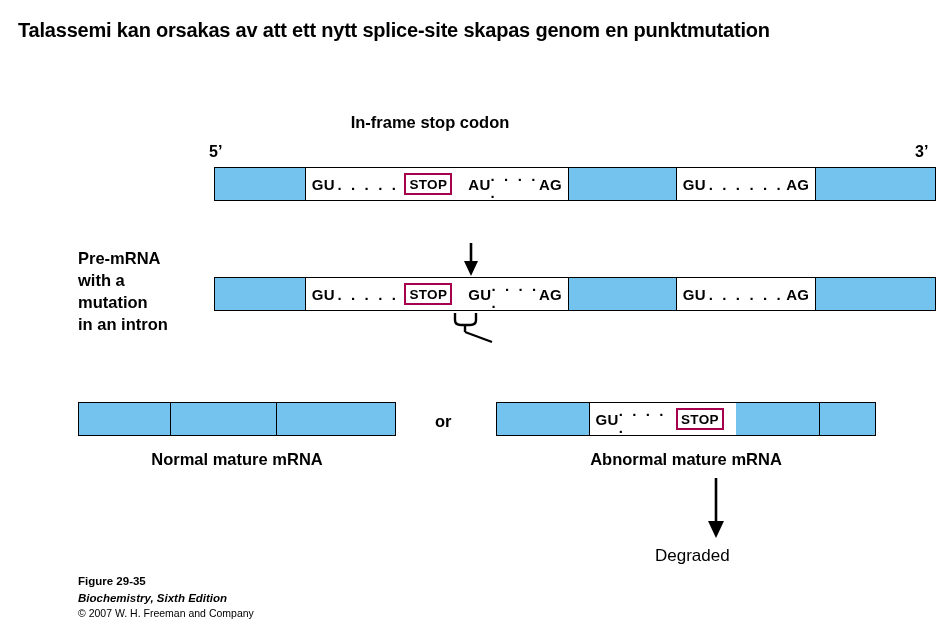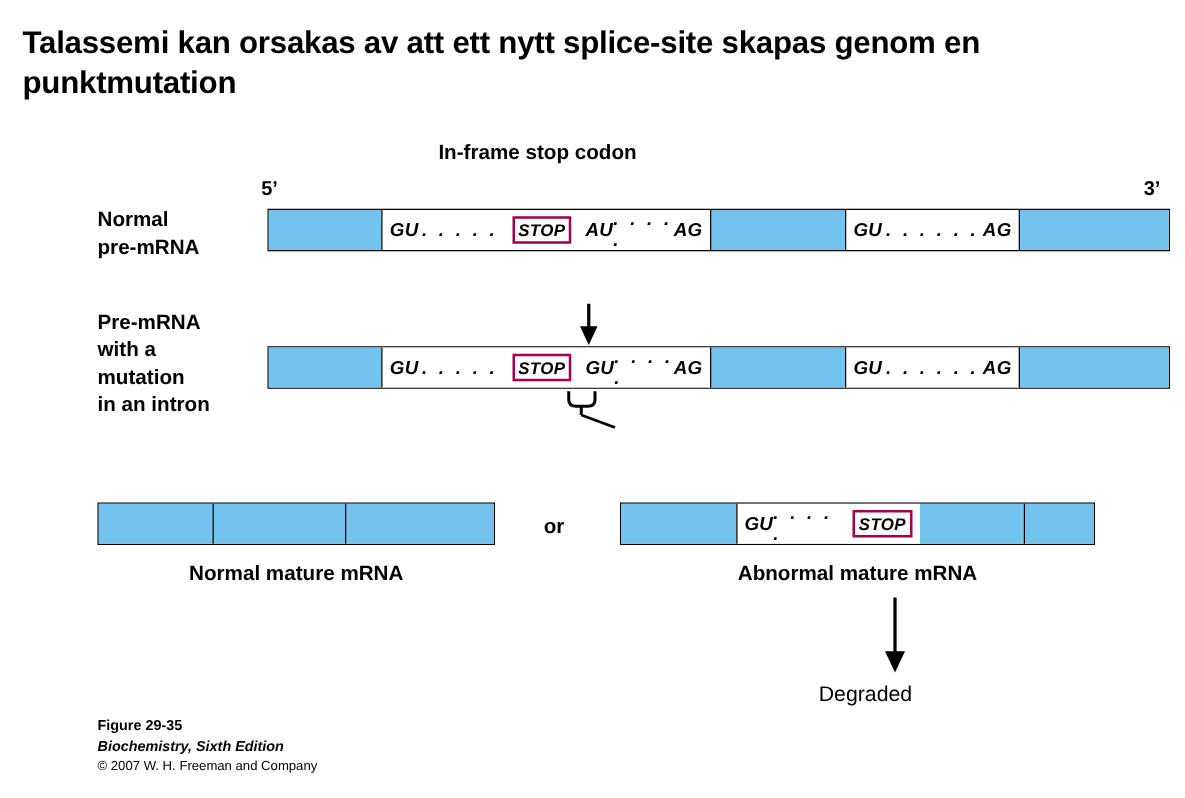--- a/index.html
+++ b/index.html
@@ -12,21 +12,21 @@
     overflow: hidden;
     position: relative;
   }
 
   
   .title {
     position: absolute;
     left: 18px;
     top: 18px;
     width: 880px;
-    font-size: 25px;
+    font-size: 20px;
     font-weight: bold;
     line-height: 1.28;
     letter-spacing: -0.2px;
   }
 
   
   .canvas {
     position: absolute;
     left: 0;
     top: 0;
@@ -58,25 +58,24 @@
     box-sizing: border-box;
     display: flex;
     background: #ffffff;
   }
   .seg {
     box-sizing: border-box;
     height: 100%;
     position: relative;
     display: flex;
     align-items: center;
-    justify-content: center;
+    justify-content: flex-start;
     font-size: 15px;
     font-weight: bold;
     letter-spacing: 0.3px;
-    font-style: italic;
   }
   .seg.exon { background: #74c2ee; }
   .seg.intron { background: #ffffff; }
   .seg + .seg { border-left: 1.6px solid #000000; }
 
   
   .intron-inner {
     display: flex;
     align-items: center;
     justify-content: space-between;
@@ -158,22 +157,20 @@
 <div class="title">Talassemi kan orsakas av att ett nytt splice-site skapas genom en punktmutation</div>
 
 <div class="canvas">
 
   <div class="annot" style="left:330px; top:112px; width:200px;">In-frame
 stop codon</div>
 
   <div class="prime" style="left:209px; top:143px;">5’</div>
   <div class="prime" style="left:915px; top:143px;">3’</div>
 
-  <div class="row-label" style="left:78px; top:166px; width:130px;">Normal
-pre-mRNA</div>
 
   <div class="bar" style="left:214px; top:167px; width:722px;">
 
     <div class="seg exon" style="width:90px;"></div>
 
     <div class="seg intron" style="width:100px;">
       <div class="intron-inner">
         <span>GU</span>
         <span class="dots">. . . . .</span>
       </div>

